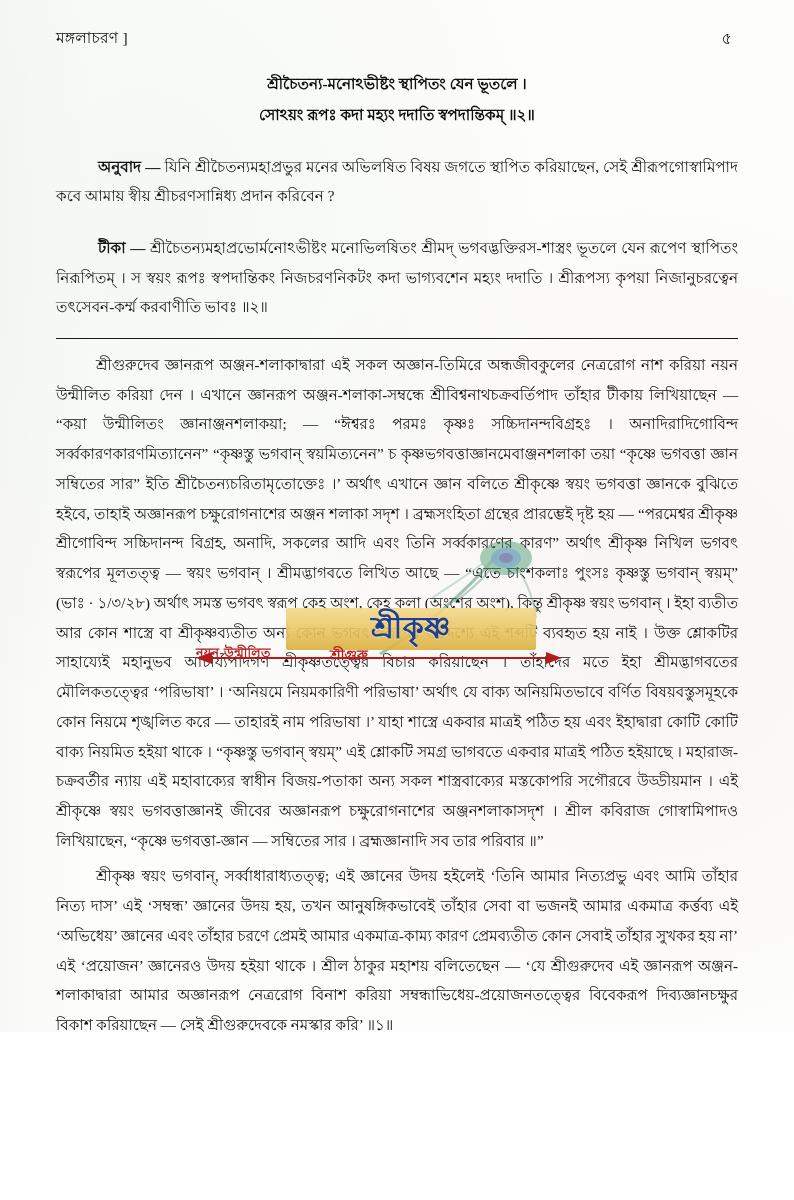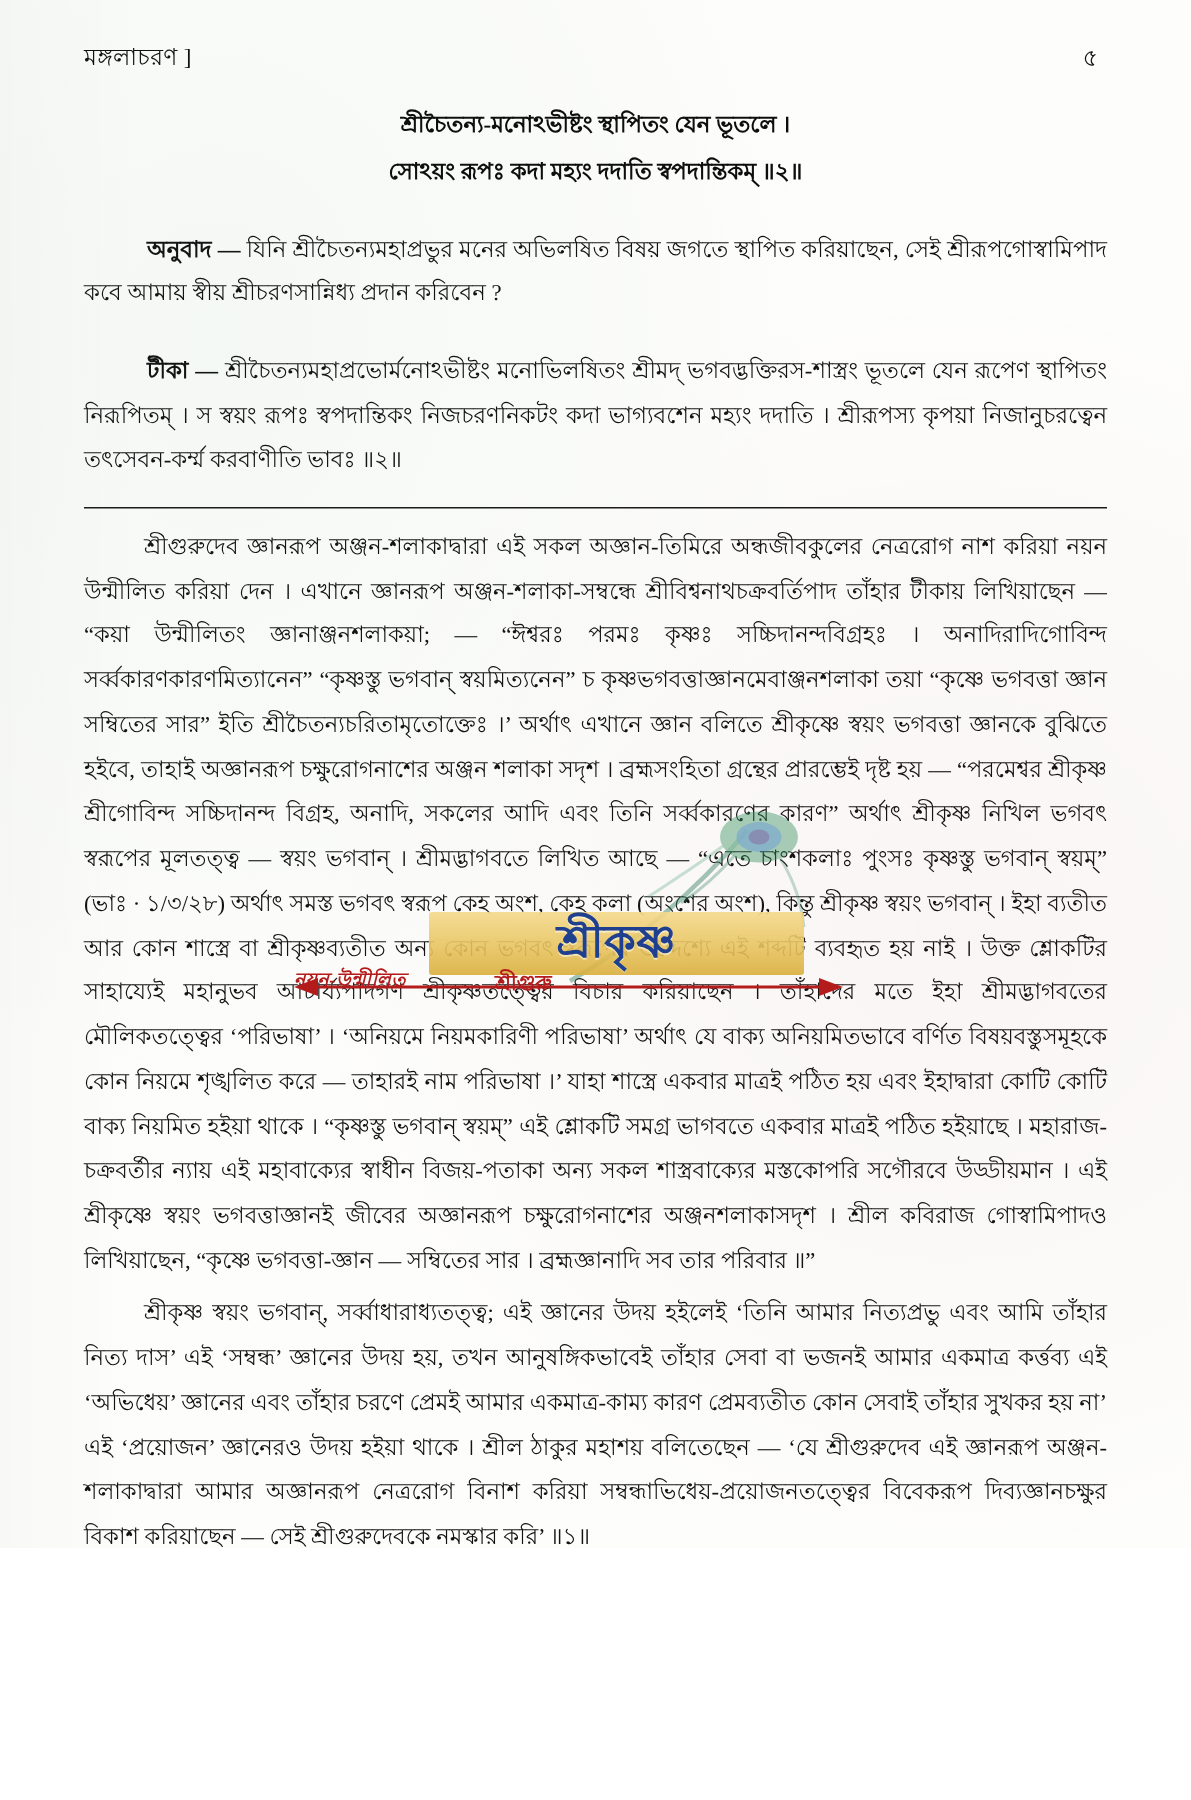--- a/index.html
+++ b/index.html
@@ -137,21 +137,20 @@
     height: 16px;
   }
   .wm-sub {
     position: absolute;
     left: 196px;
     top: 56px;
     font-size: 12.5px;
     color: #b41c1c;
     font-weight: bold;
     letter-spacing: 0.4px;
-    font-style: italic;
   }
   .wm-sub2 {
     position: absolute;
     left: 330px;
     top: 56px;
     font-size: 14px;
     color: #b41c1c;
     font-weight: bold;
   }
 </style>

